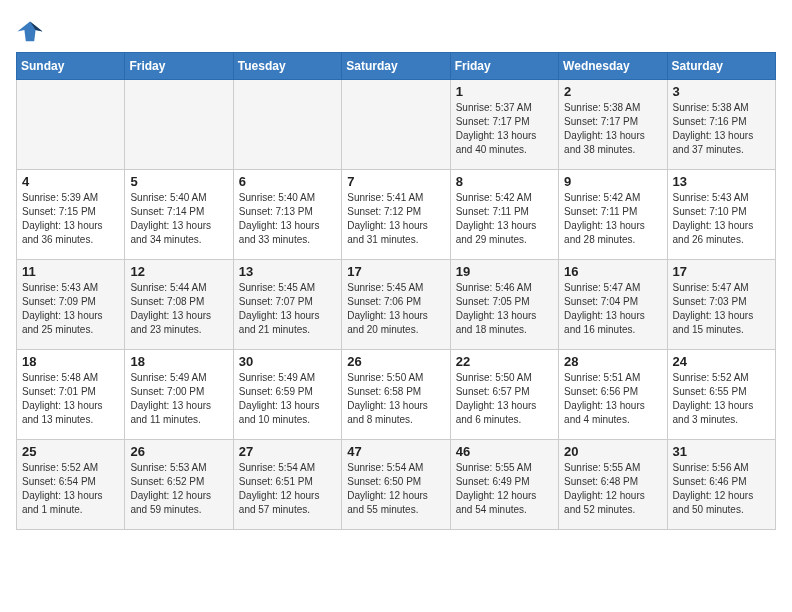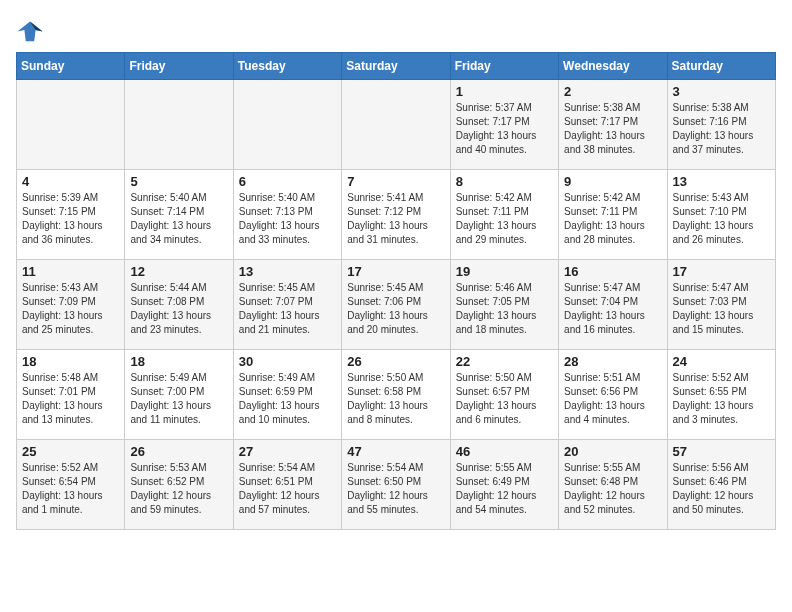--- a/index.html
+++ b/index.html
@@ -253,18 +253,18 @@
         </td>
         <td>
           <span class="day-number">46</span>
           <div class="day-info">Sunrise: 5:55 AM<br>Sunset: 6:49 PM<br>Daylight: 12 hours<br>and 54 minutes.</div>
         </td>
         <td>
           <span class="day-number">20</span>
           <div class="day-info">Sunrise: 5:55 AM<br>Sunset: 6:48 PM<br>Daylight: 12 hours<br>and 52 minutes.</div>
         </td>
         <td>
-          <span class="day-number">57</span>
+          <span class="day-number">31</span>
           <div class="day-info">Sunrise: 5:56 AM<br>Sunset: 6:46 PM<br>Daylight: 12 hours<br>and 50 minutes.</div>
         </td>
       </tr>
     </tbody>
 </table>
 
 </body></html>

